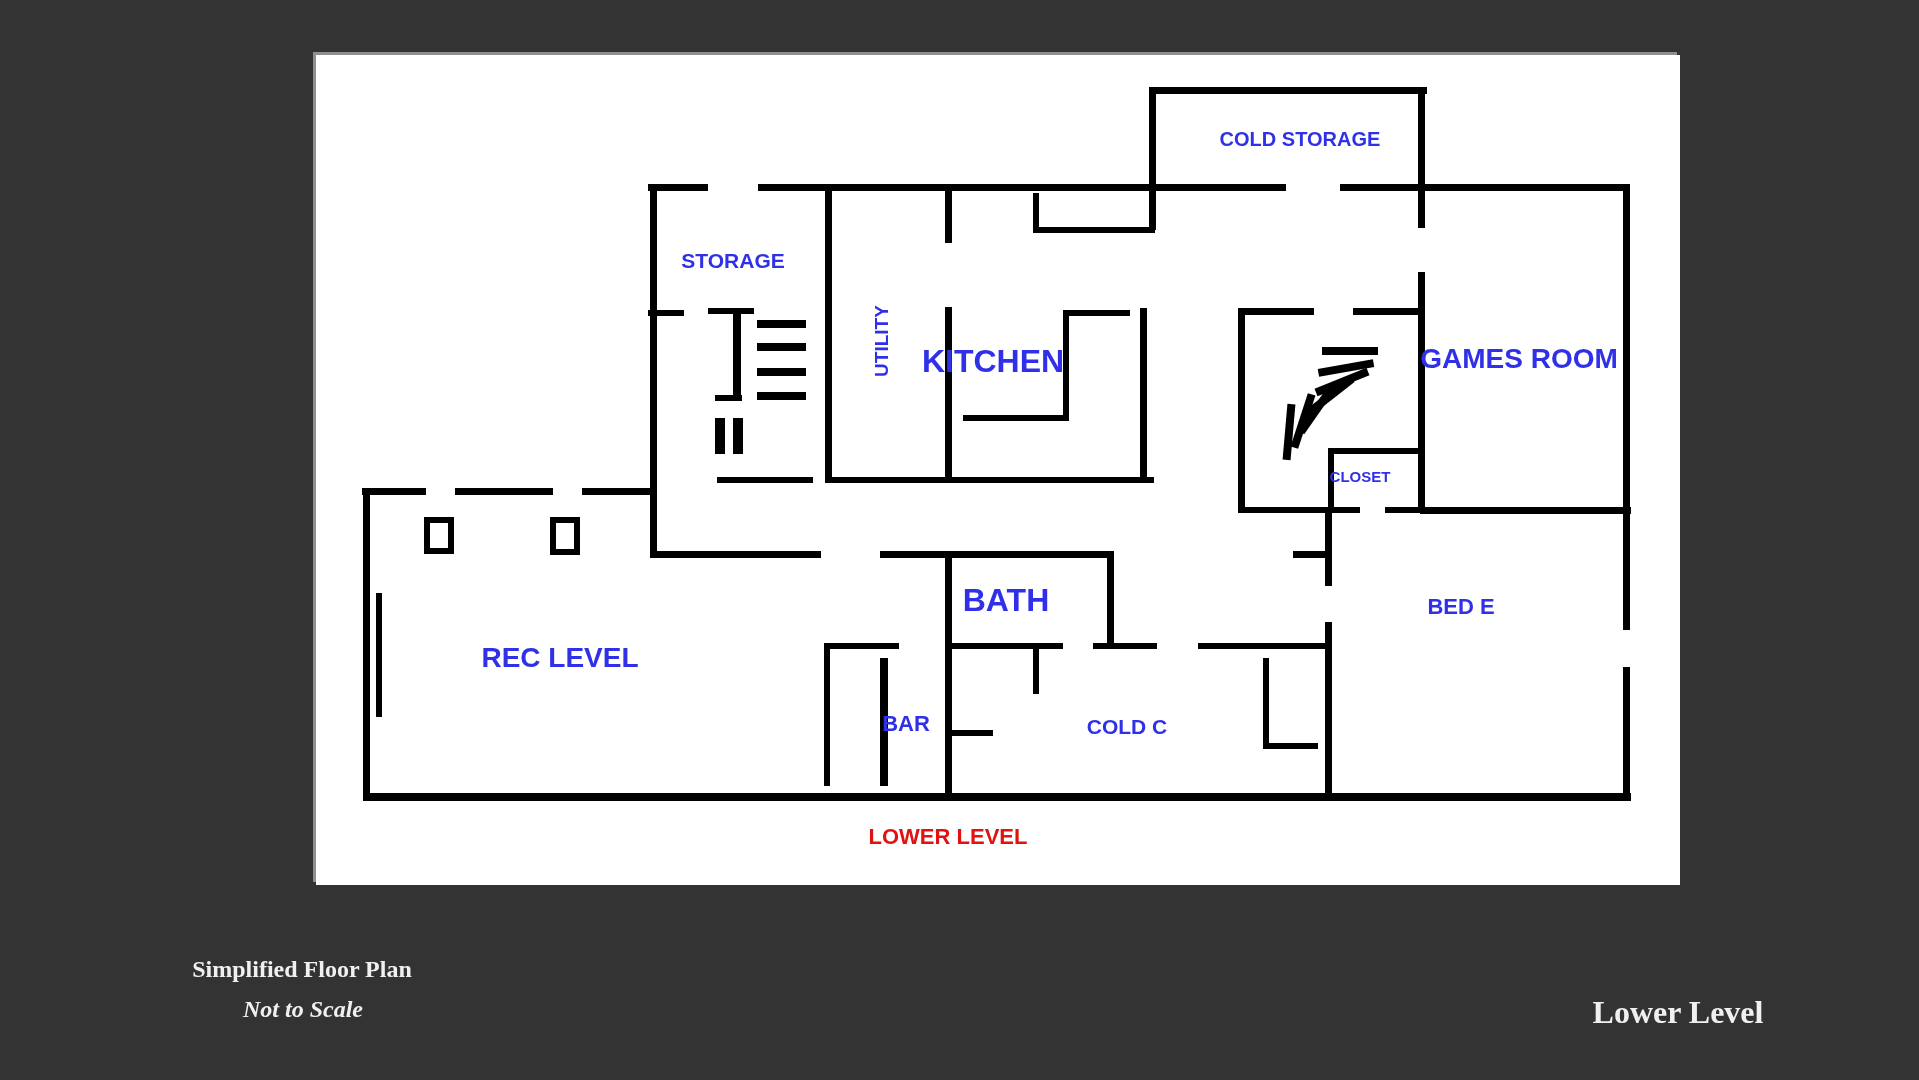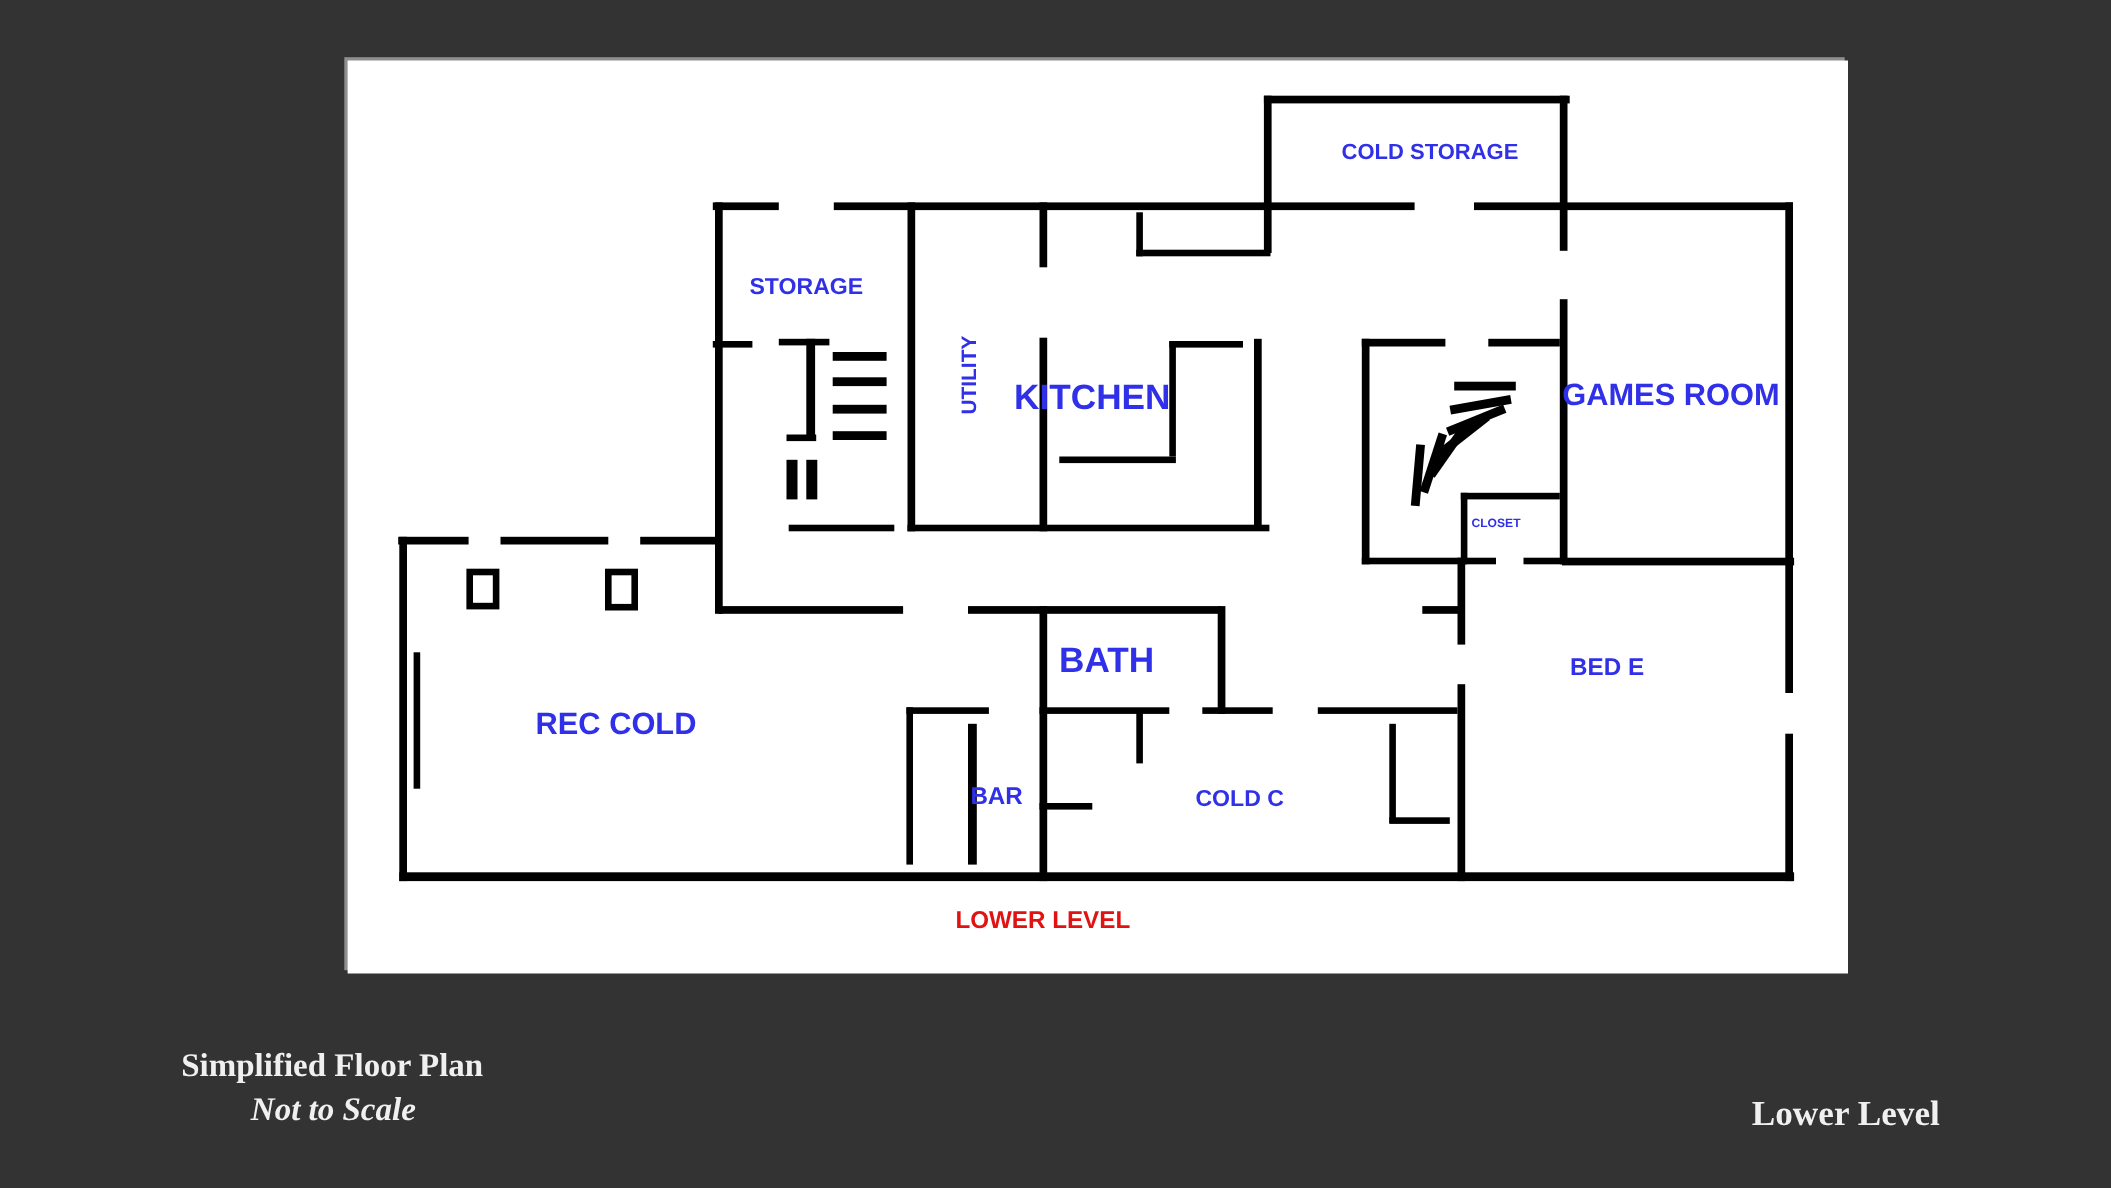--- a/index.html
+++ b/index.html
@@ -27,23 +27,23 @@
   }
   .room-label.rot{transform:translate(-50%,-50%) rotate(-90deg);}
   .level-label{
     position:absolute;color:#e01212;font-weight:bold;white-space:nowrap;
     transform:translate(-50%,-50%);font-size:22px;
   }
   .caption{
     position:absolute;color:#f0f0f0;font-family:"Liberation Serif",serif;
     font-weight:bold;white-space:nowrap;transform:translate(-50%,-50%);
   }
-  .fs15{font-size:11px}.fs19{font-size:19px}.fs21{font-size:21px}
+  .fs15{font-size:15px}.fs19{font-size:19px}.fs21{font-size:21px}
   .fs20{font-size:20px}.fs22{font-size:22px}.fs24{font-size:32px}
-  .fs28{font-size:28px}.fs30{font-size:30px}.fs32{font-size:32px}
+  .fs28{font-size:28px}.fs30{font-size:24px}.fs32{font-size:32px}
 </style>
 </head>
 <body>
 
 <div class="stage">
   <div class="canvas">
 
     <div id="walls">
         <div class="wall" style="left: 332px; top: 129px; width: 60px; height: 7px;"></div>
         <div class="wall" style="left: 442px; top: 129px; width: 528px; height: 7px;"></div>
@@ -121,21 +121,21 @@
         <div class="tread" style="left: 959px; top: 362px; transform: rotate(-72deg);"></div>
         <div class="tread" style="left: 945px; top: 373px; transform: rotate(-85deg);"></div>
       </div>
 
     <span class="room-label fs21" style="left:417px;top:206px;">STORAGE</span>
     <span class="room-label rot fs19" style="left:566px;top:286px;">UTILITY</span>
     <span class="room-label fs24" style="left:677px;top:306px;">KITCHEN</span>
     <span class="room-label fs20" style="left:984px;top:84px;">COLD STORAGE</span>
     <span class="room-label fs28" style="left:1203px;top:304px;">GAMES ROOM</span>
     <span class="room-label fs15" style="left:1044px;top:421px;">CLOSET</span>
-    <span class="room-label fs28" style="left:244px;top:603px;">REC COLD</span>
+    <span class="room-label fs28" style="left:244px;top:603px;">REC LEVEL</span>
     <span class="room-label fs24" style="left:690px;top:545px;">BATH</span>
     <span class="room-label fs22" style="left:590px;top:669px;">BAR</span>
     <span class="room-label fs21" style="left:811px;top:672px;">COLD C</span>
     <span class="room-label fs22" style="left:1145px;top:552px;">BED E</span>
 
     <span class="level-label" style="left:632px;top:782px;">LOWER LEVEL</span>
   </div>
 
   <span class="caption fs30" style="left:302px;top:969px;">Simplified Floor Plan</span>
   <span class="caption fs30" style="left:303px;top:1009px;font-style:italic;">Not to Scale</span>

